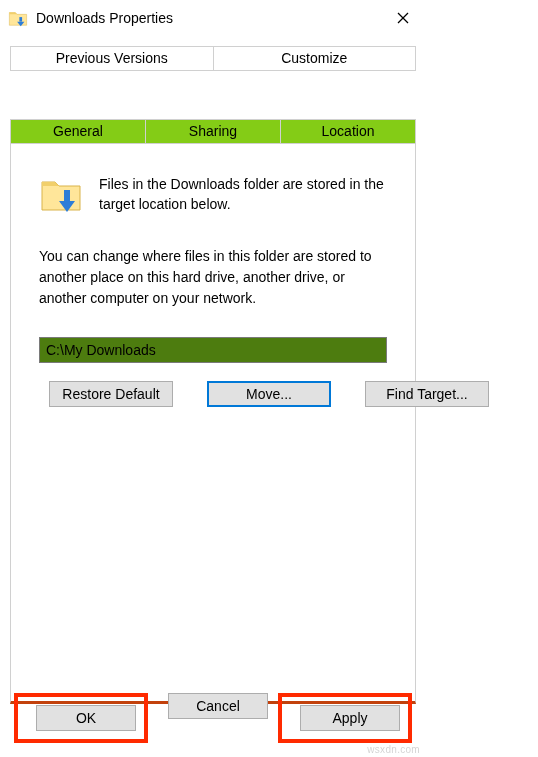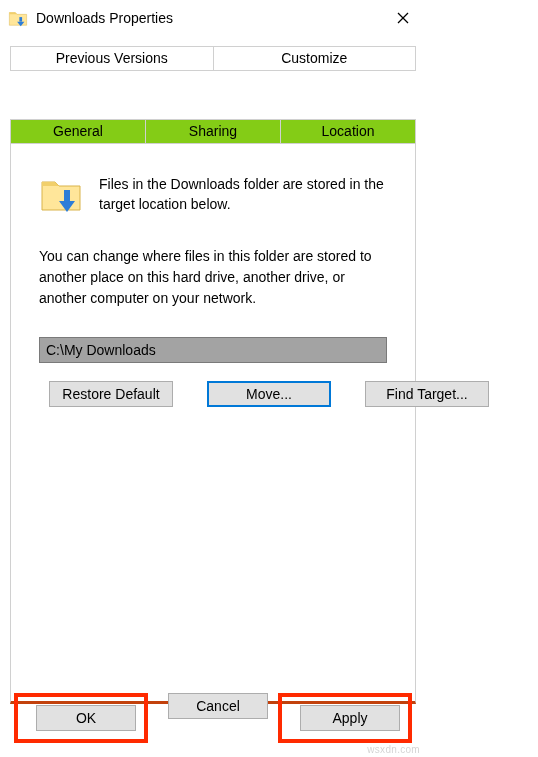--- a/index.html
+++ b/index.html
@@ -126,21 +126,21 @@
     width: 100%;
     box-sizing: border-box;
     height: 26px;
     border: 1px solid #7a7a7a;
     padding: 2px 6px;
     font-family: inherit;
     font-size: 14px;
     color: #000;
     outline: none;
     margin-bottom: 18px;
-    background:#a3a3a3;
+    background:#4d7c0f;
   }
   .button-row {
     display: flex;
     gap: 24px;
   }
   .win-btn {
     height: 26px;
     font-family: inherit;
     font-size: 14px;
     color: #000;

